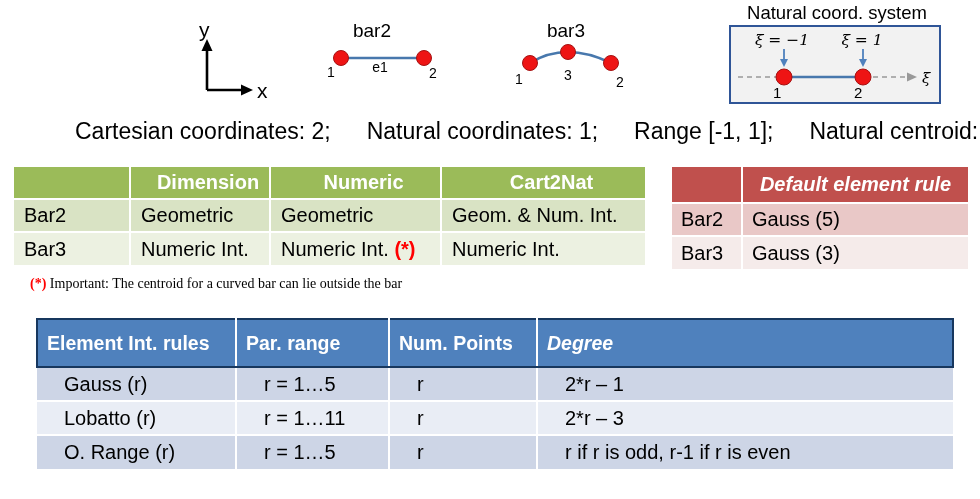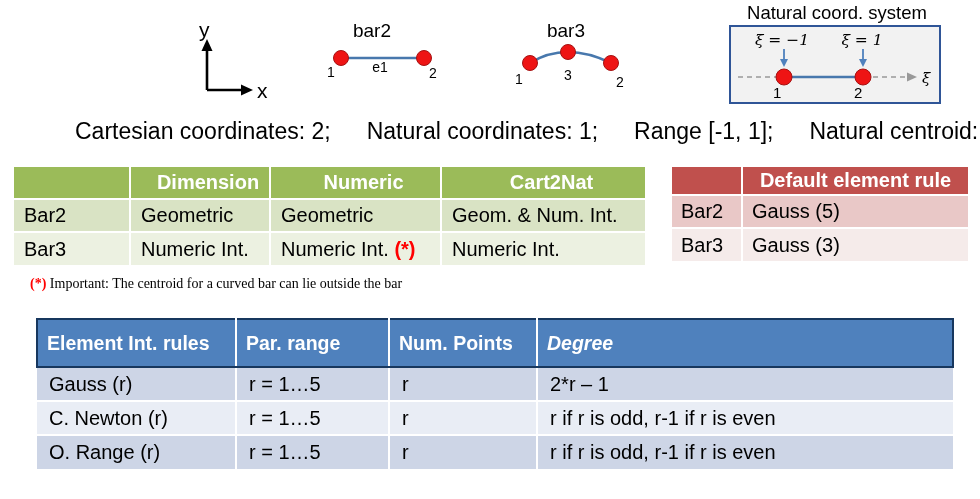--- a/index.html
+++ b/index.html
@@ -51,40 +51,40 @@
   
   table.green { left: 14px; top: 167px; }
   table.green thead tr { height: 32px; }
   table.green tbody tr { height: 33px; }
   table.green thead th { background: var(--green_header); text-align: center; padding-left: 16px; }
   table.green tbody tr:nth-child(1) td { background: var(--green_row_dark); }
   table.green tbody tr:nth-child(2) td { background: var(--green_row_light); }
 
   
   table.red { left: 672px; top: 167px; }
-  table.red thead tr { height: 28px; }
+  table.red thead tr { height: 36px; font-style: italic; }
   table.red tbody tr { height: 33px; }
   table.red thead th { background: var(--red_header); text-align: center; }
   table.red tbody tr:nth-child(1) td { background: var(--red_row_dark); }
   table.red tbody tr:nth-child(2) td { background: var(--red_row_light); }
   table.red td { padding-left: 9px; }
 
   
   table.blue { left: 36px; top: 318px; font-size: 19.5px; }
   table.blue thead tr { height: 48px; }
   table.blue tbody tr { height: 34px; }
   table.blue thead th {
     background: var(--blue_header);
     text-align: left; padding-left: 9px;
     border-top: 2.5px solid var(--navy);
     border-bottom: 2.5px solid var(--navy);
   }
   table.blue thead th:first-child { border-left: 2.5px solid var(--navy); }
   table.blue thead th:last-child { border-right: 2.5px solid var(--navy); font-style: italic; }
-  table.blue td { padding-left: 12px; font-size: 20px; }
+  table.blue td { padding-left: 27px; font-size: 20px; }
   table.blue tbody tr:nth-child(odd) td { background: var(--blue_row_dark); }
   table.blue tbody tr:nth-child(even) td { background: var(--blue_row_light); }
 
   .marker { color: var(--marker_red); font-weight: bold; }
 
   .note {
     position: absolute;
     left: 30px; top: 276px;
     font-size: 14px;
     white-space: nowrap;
@@ -224,24 +224,24 @@
       </tr>
     </thead>
     <tbody>
       <tr>
         <td>Gauss (r)</td>
         <td>r = 1…5</td>
         <td>r</td>
         <td>2*r – 1</td>
       </tr>
       <tr>
-        <td>C. Newton (r)</td>
-        <td>r = 1…5</td>
+        <td>Lobatto (r)</td>
+        <td>r = 1…11</td>
         <td>r</td>
-        <td>r if r is odd, r-1 if r is even</td>
+        <td>2*r – 3</td>
       </tr>
       <tr>
         <td>O. Range (r)</td>
         <td>r = 1…5</td>
         <td>r</td>
         <td>r if r is odd, r-1 if r is even</td>
       </tr>
     </tbody>
   </table>
 

